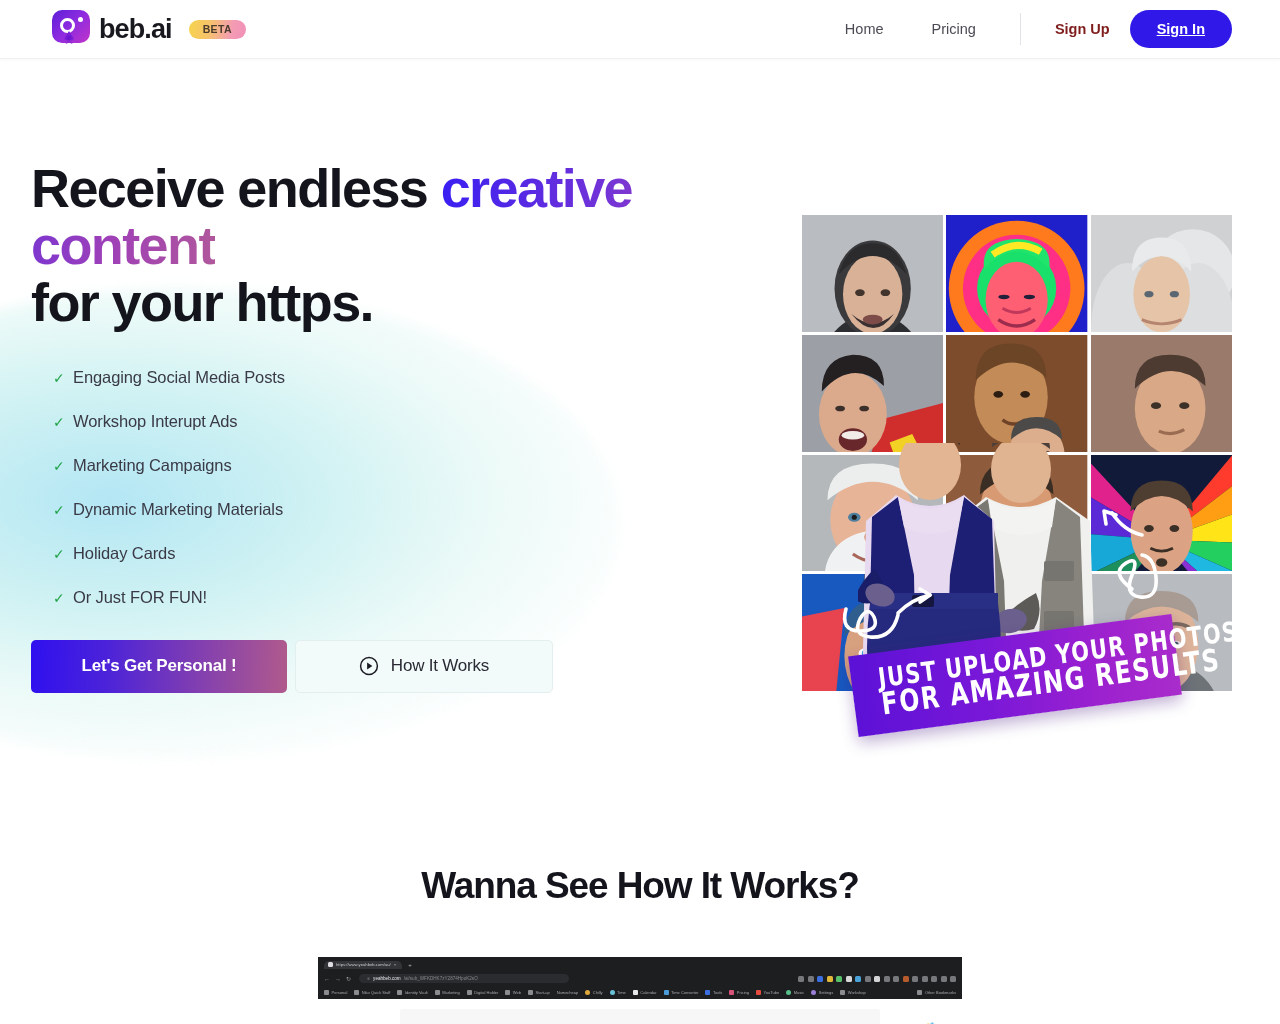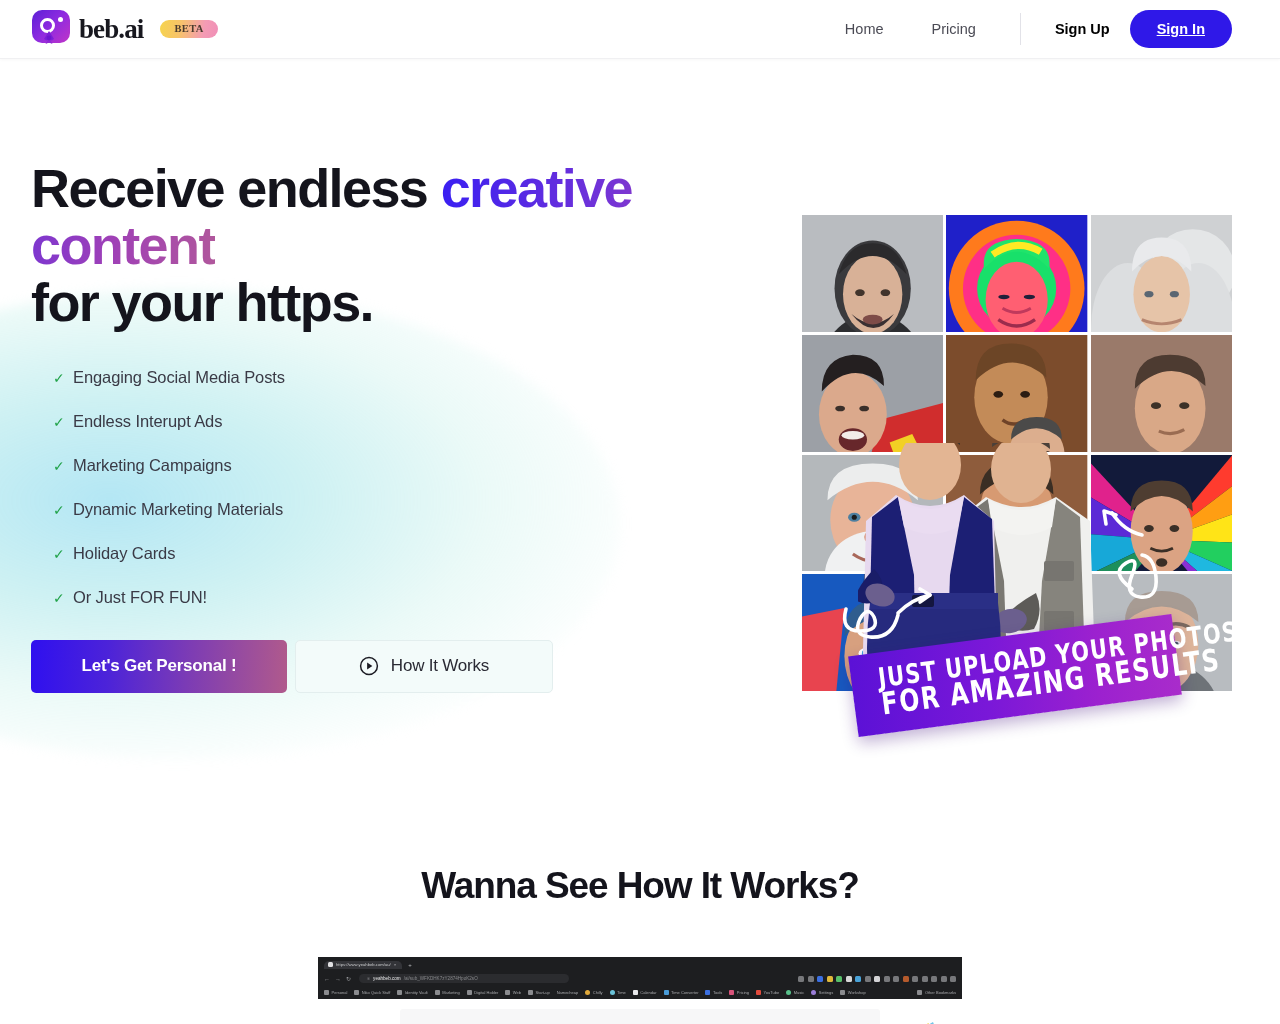--- a/index.html
+++ b/index.html
@@ -23,22 +23,21 @@
     display: flex;
     align-items: center;
     border-bottom: 1px solid #f0f0f2;
     box-shadow: 0 1px 3px rgba(0,0,0,0.035);
     z-index: 50;
   }
   .brand {
     display: flex;
     align-items: center;
     gap: 9px;
-    margin-left: 32px;
-    font-family: Liberation Serif, serif;
+    margin-left: 52px;
   }
   .logo-mark {
     position: relative;
     width: 38px;
     height: 38px;
     flex: 0 0 38px;
   }
   .logo-square {
     position: absolute;
     left: 0; top: 0;
@@ -100,21 +99,21 @@
   }
   .nav-divider {
     width: 1px;
     height: 32px;
     background: #e2e2e8;
     margin: 0 14px 0 20px;
   }
   .nav-signup {
     font-size: 14.5px;
     font-weight: 600;
-    color: #000000;
+    color: #7f1d1d;
     text-decoration: none;
     padding: 0 20px;
     cursor: pointer;
   }
   .nav-signin {
     font-size: 14.5px;
     font-weight: 600;
     color: #ffffff;
     background: #2f18e8;
     border: none;
@@ -462,21 +461,21 @@
     </h1>
 
 
     <ul class="feature-list">
       <li class="feature-item">
         <span class="feature-check">✓</span>
         <span>Engaging Social Media Posts</span>
       </li>
       <li class="feature-item">
         <span class="feature-check">✓</span>
-        <span>Endless Interupt Ads</span>
+        <span>Workshop Interupt Ads</span>
       </li>
       <li class="feature-item">
         <span class="feature-check">✓</span>
         <span>Marketing Campaigns</span>
       </li>
       <li class="feature-item">
         <span class="feature-check">✓</span>
         <span>Dynamic Marketing Materials</span>
       </li>
       <li class="feature-item">

